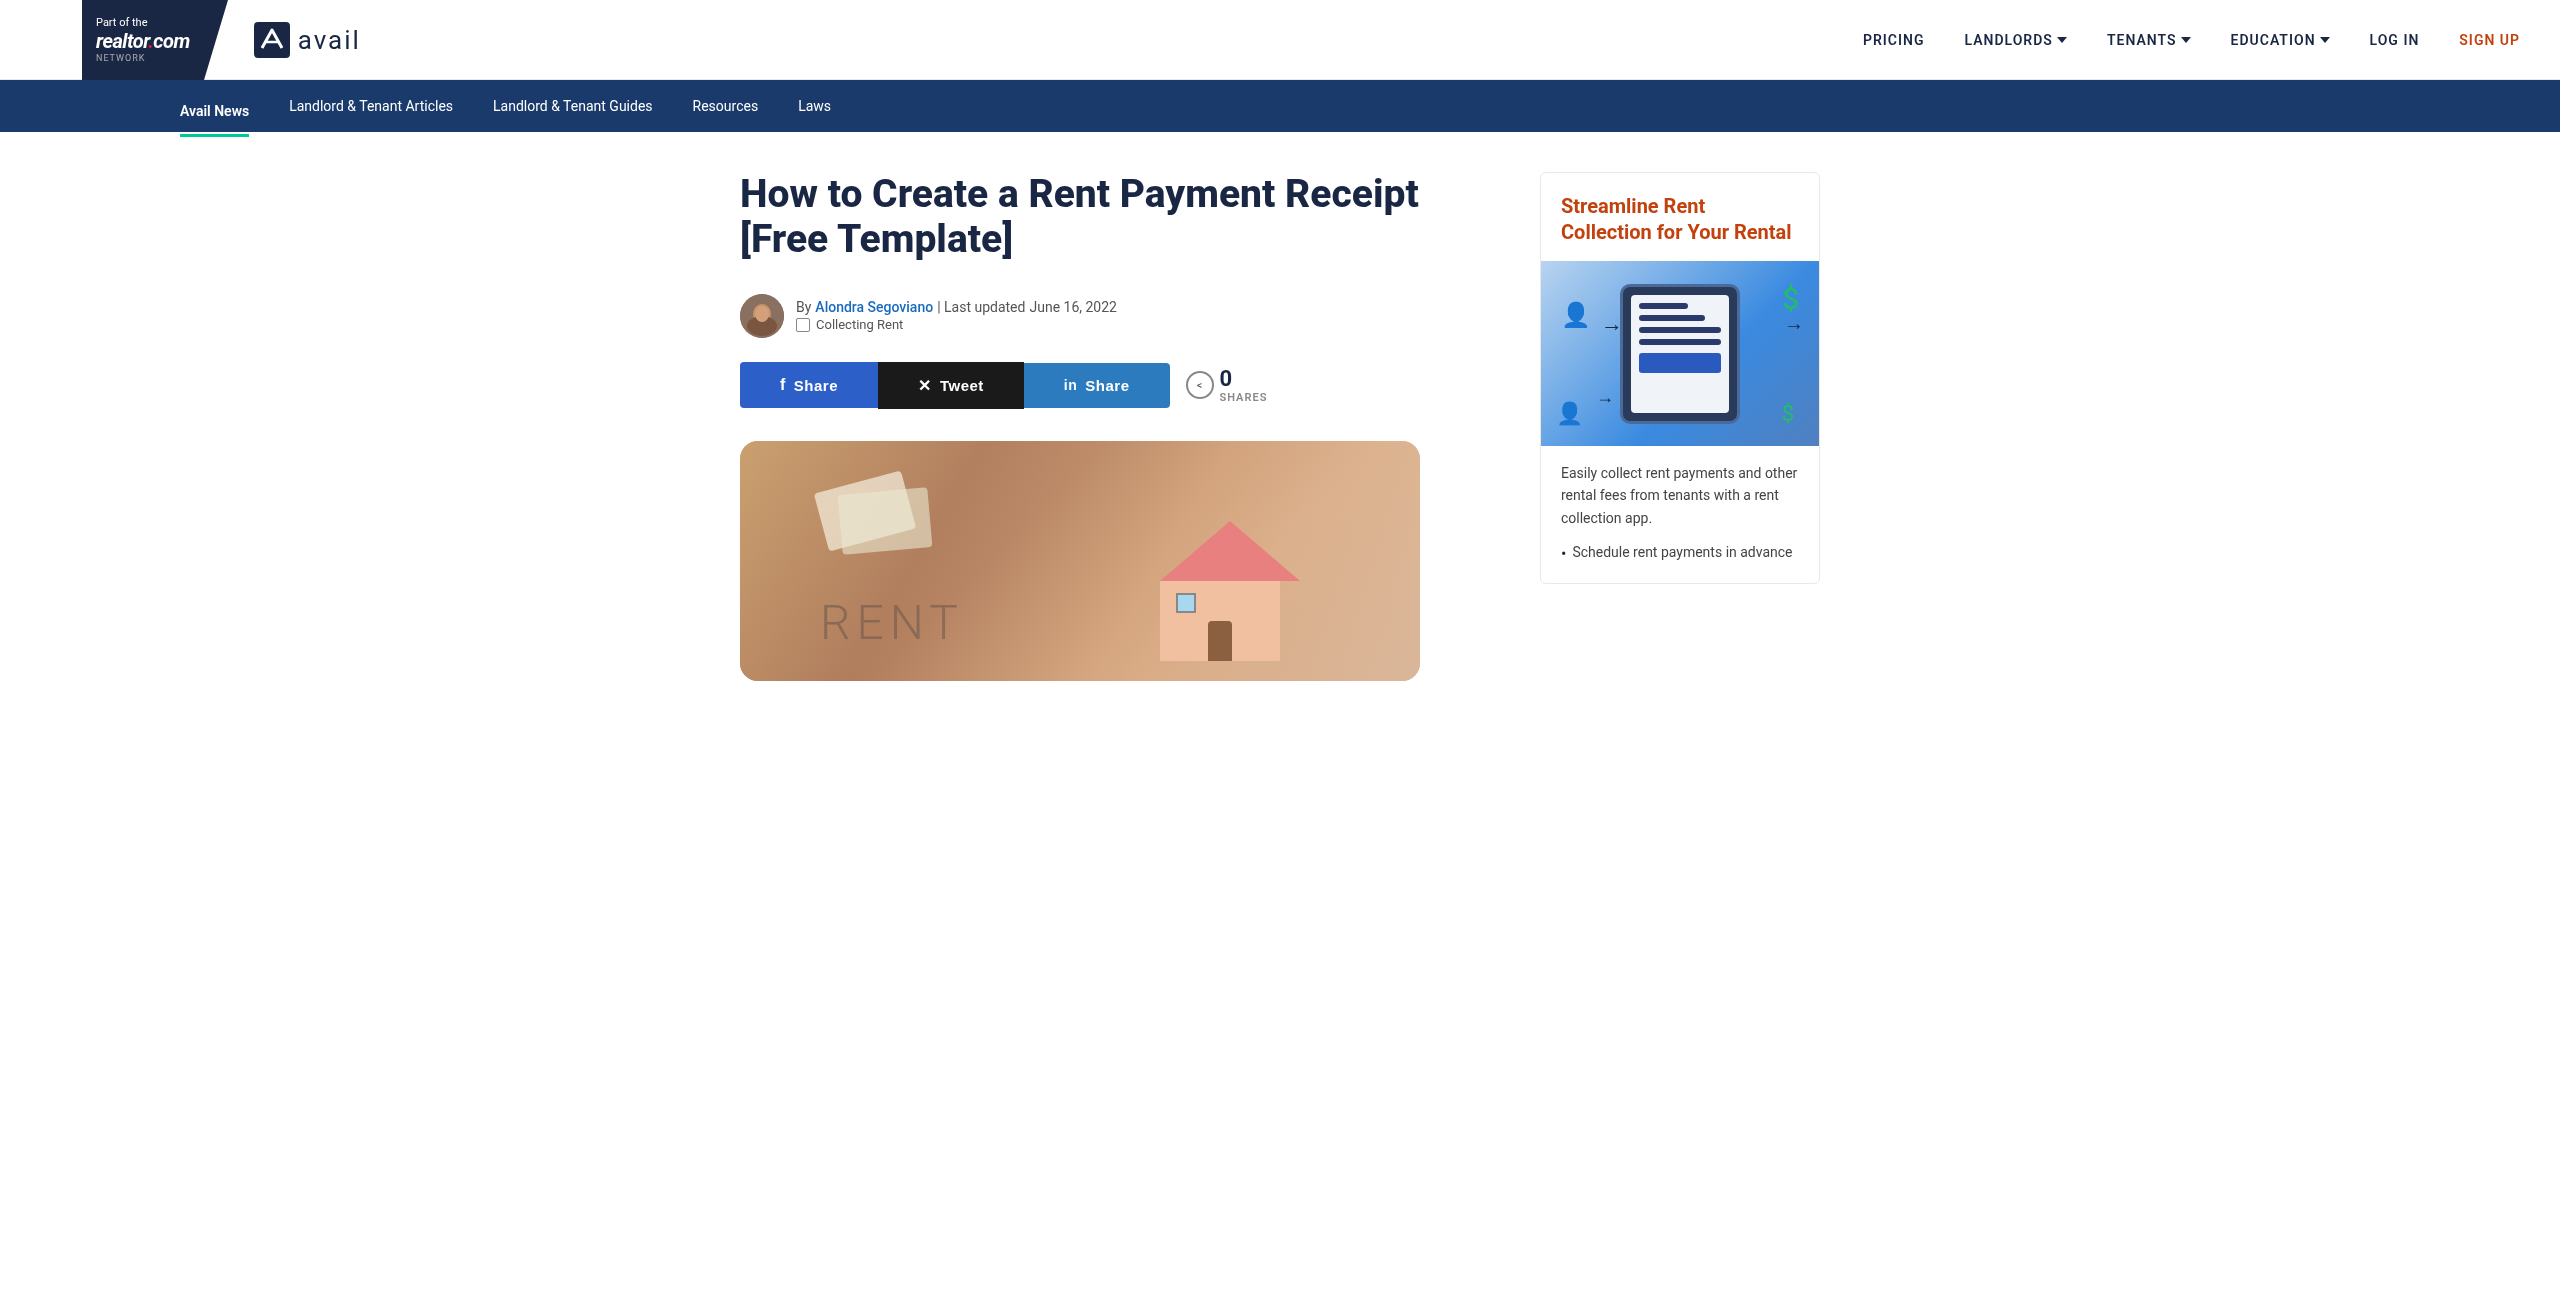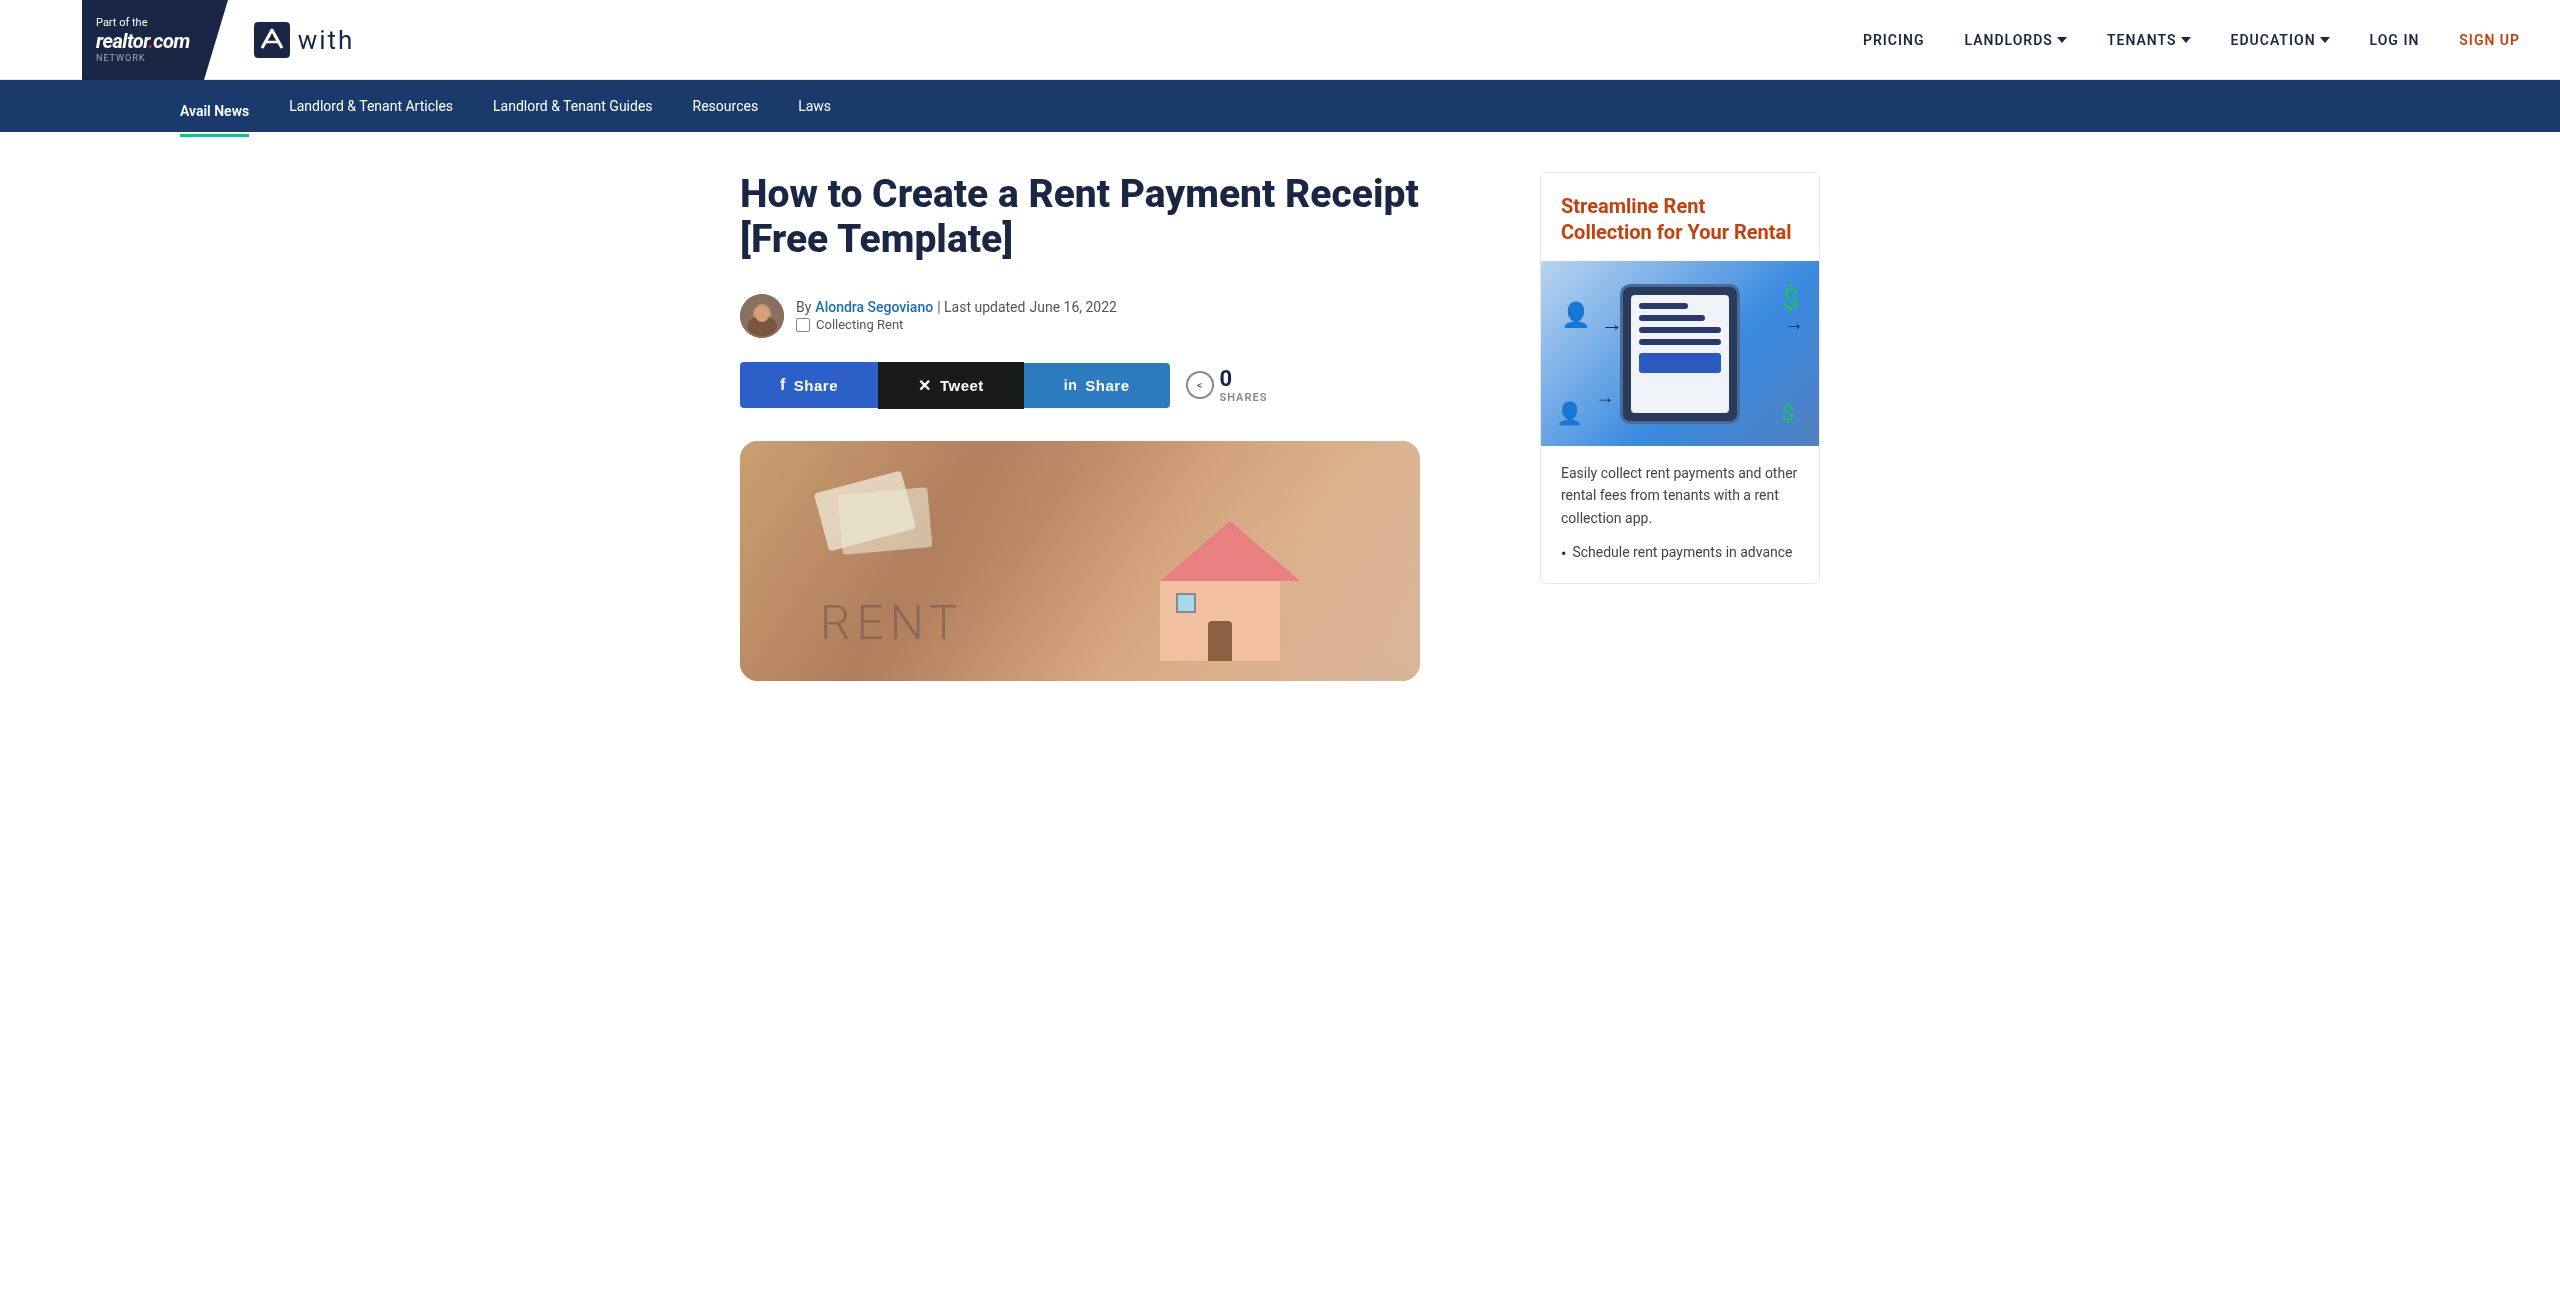--- a/index.html
+++ b/index.html
@@ -432,21 +432,21 @@
       <span class="realtor-text">Part of the</span>
       <span class="realtor-brand">realtor<span>.</span>com</span>
       <span class="realtor-network">NETWORK</span>
     </div>
     <div class="avail-logo-wrap">
       <svg class="avail-icon" viewBox="0 0 36 36" fill="none" xmlns="http://www.w3.org/2000/svg">
         <rect width="36" height="36" rx="4" fill="#1a2744"></rect>
         <path d="M8 26 L18 8 L28 26" stroke="white" stroke-width="3" fill="none" stroke-linejoin="round"></path>
         <path d="M12 20 L24 20" stroke="white" stroke-width="2.5"></path>
       </svg>
-      <span class="avail-wordmark">with</span>
+      <span class="avail-wordmark">avail</span>
     </div>
   </div>
   <div class="nav-links">
     <a class="nav-link">PRICING</a>
     <a class="nav-link">
       <span>LANDLORDS</span>
       <span class="chevron-down"></span>
     </a>
     <a class="nav-link">
       <span>TENANTS</span>

